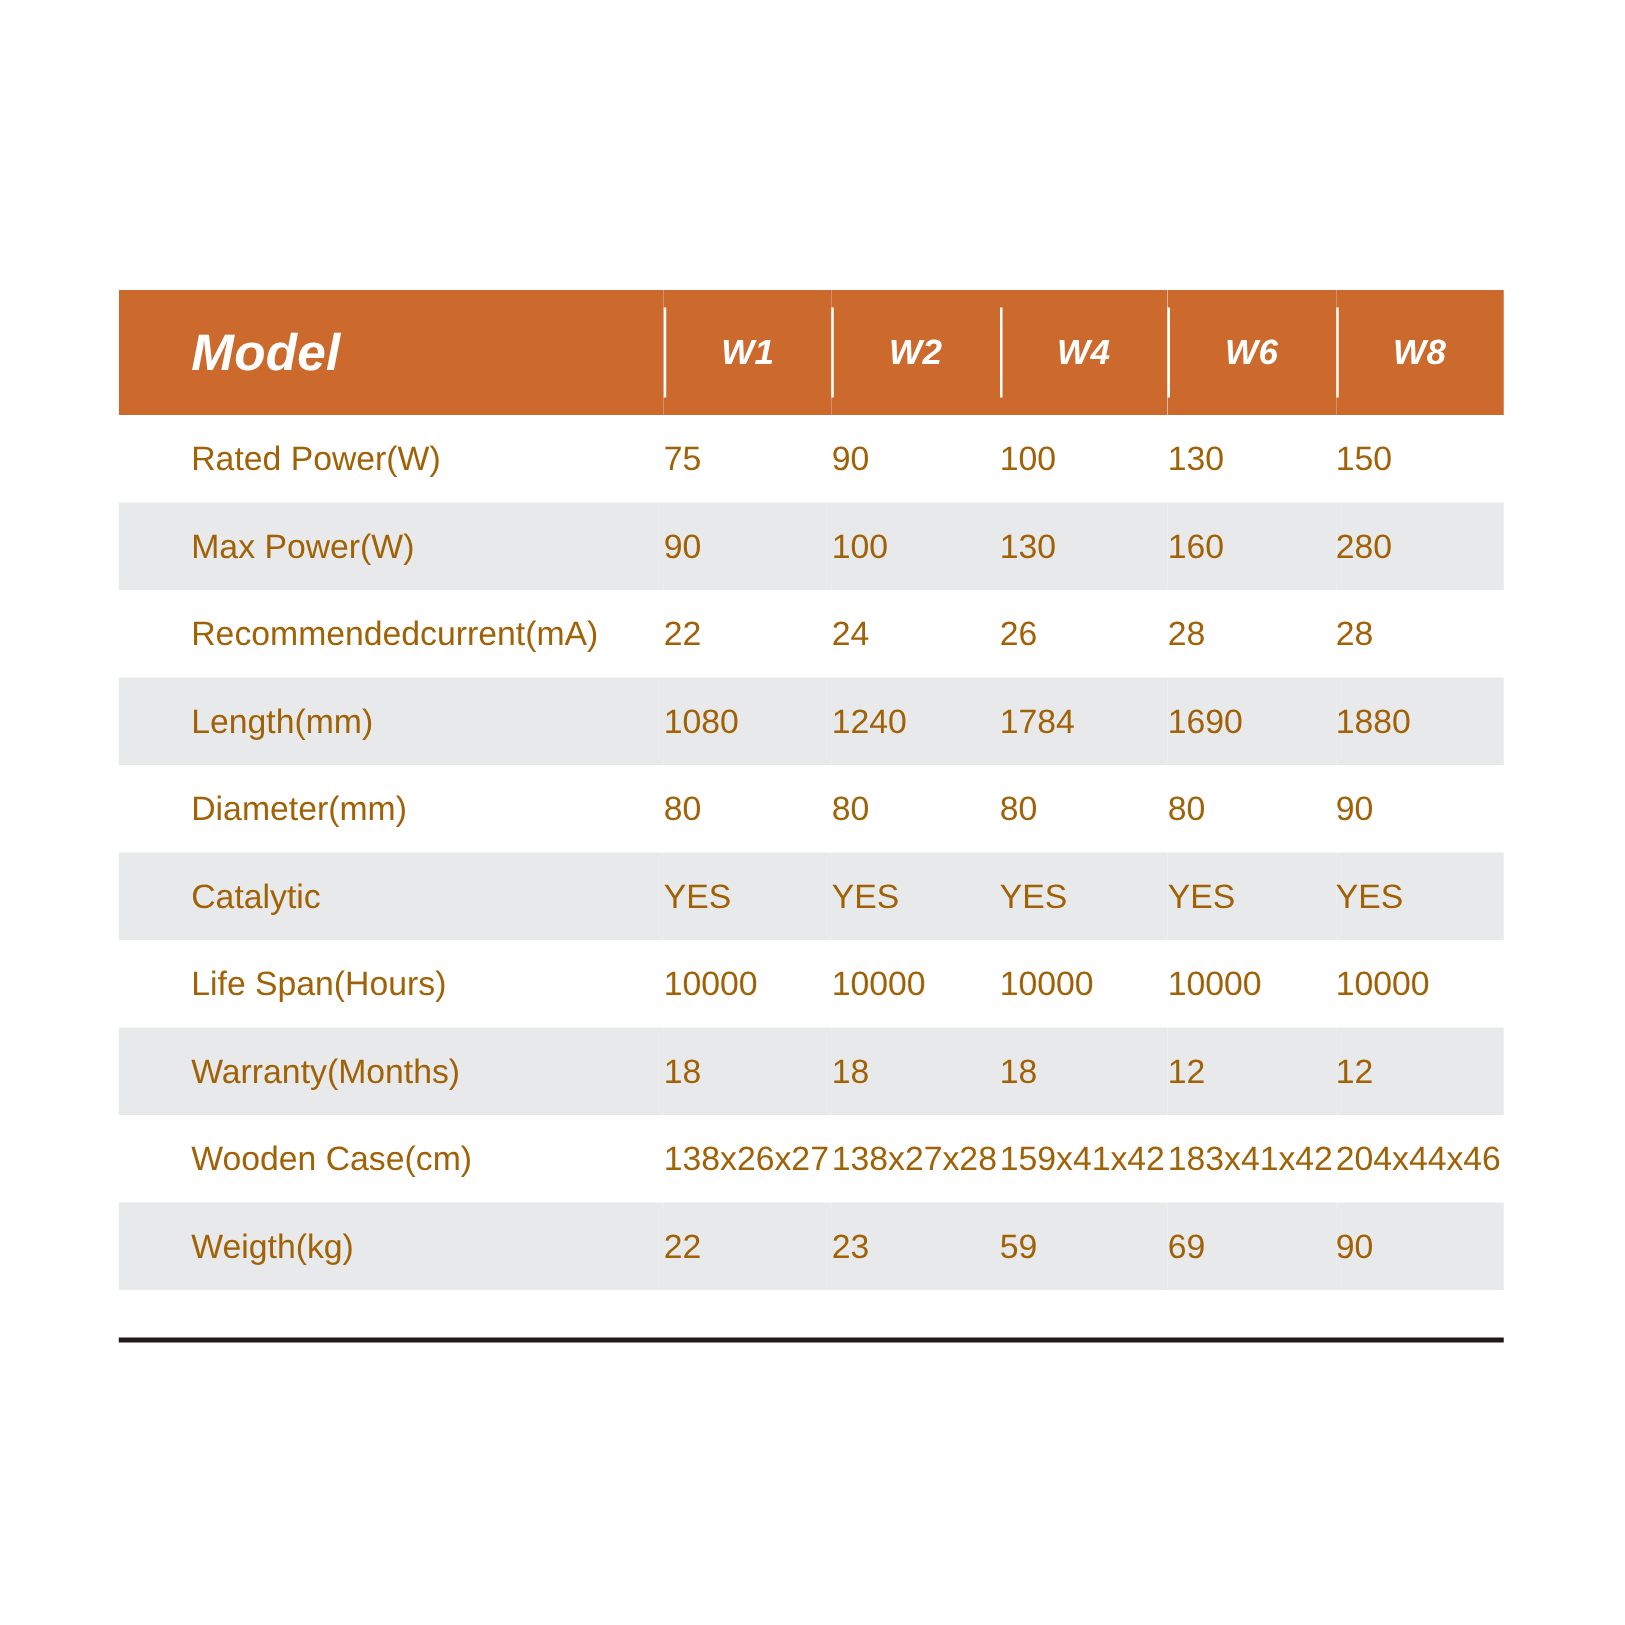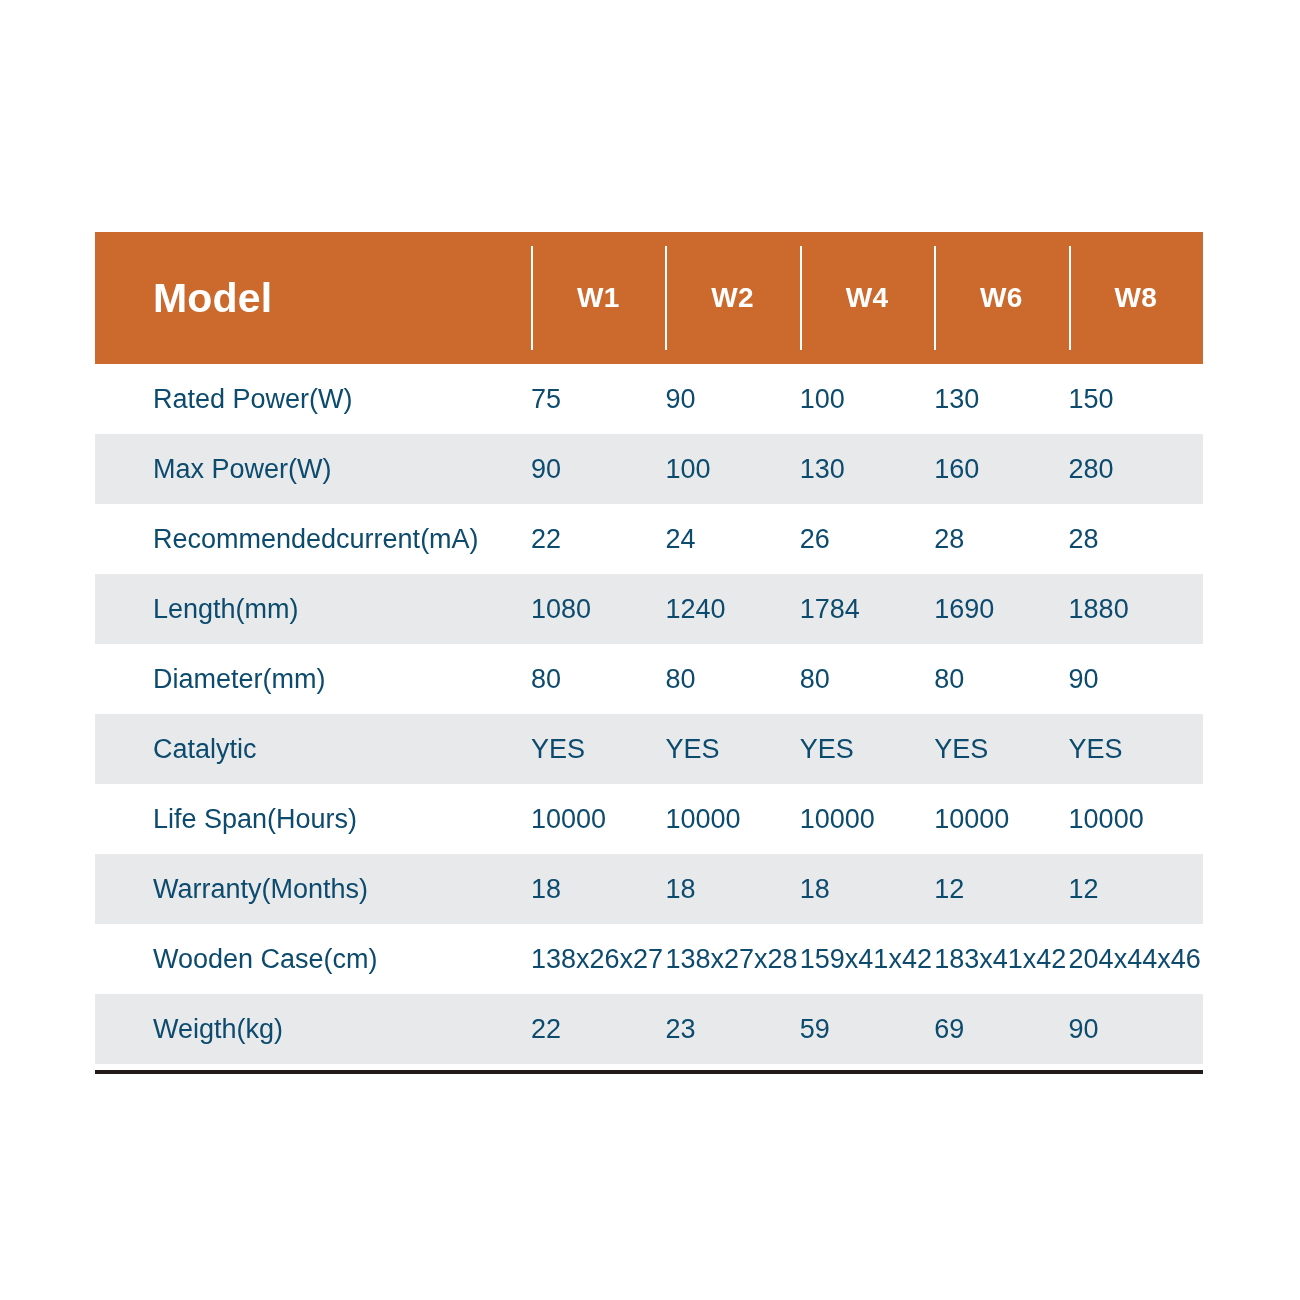--- a/index.html
+++ b/index.html
@@ -33,27 +33,28 @@
     border-collapse: collapse;
     table-layout: fixed;
   }
 
   
   thead tr.header-row {
     background: #cc6a2d;
   }
 
   thead th {
-    padding: 16px;
+    padding: 0;
     margin: 0;
     height: 100px;
     color: #ffffff;
     font-weight: bold;
     vertical-align: middle;
     position: relative;
+    font-style: italic;
   }
 
   th.model-head {
     text-align: left;
     padding-left: 58px;
     font-size: 41px;
     letter-spacing: 0.2px;
   }
 
   th.model-col-head {
@@ -79,21 +80,21 @@
   }
   tbody tr.striped {
     background: #e7e9ea;
     padding-left: 40px;
   }
 
   tbody td {
     padding: 0;
     margin: 0;
     height: 70px;
-    color: #0c4a6e;
+    color: #a16207;
     vertical-align: middle;
   }
 
   td.row-label {
     text-align: left;
     padding-left: 58px;
     font-size: 27px;
     white-space: nowrap;
   }
 

